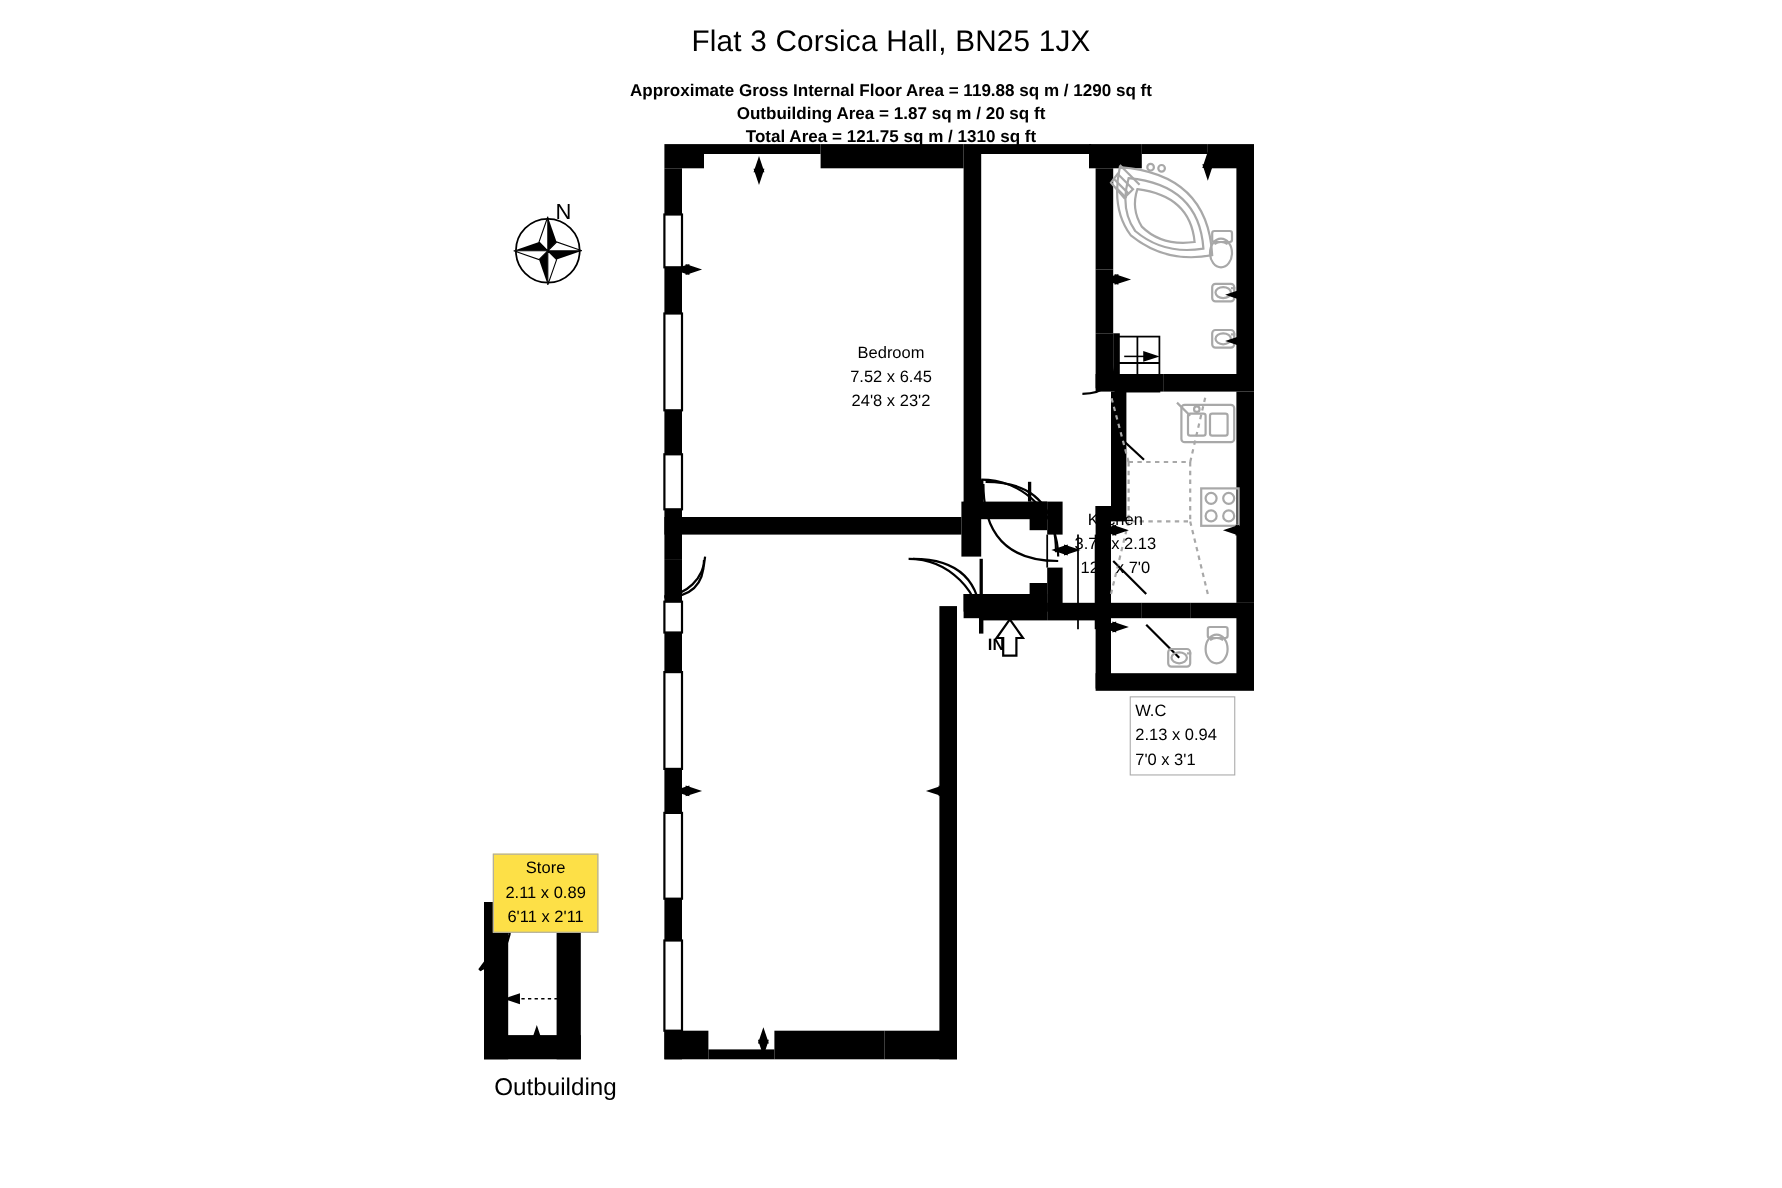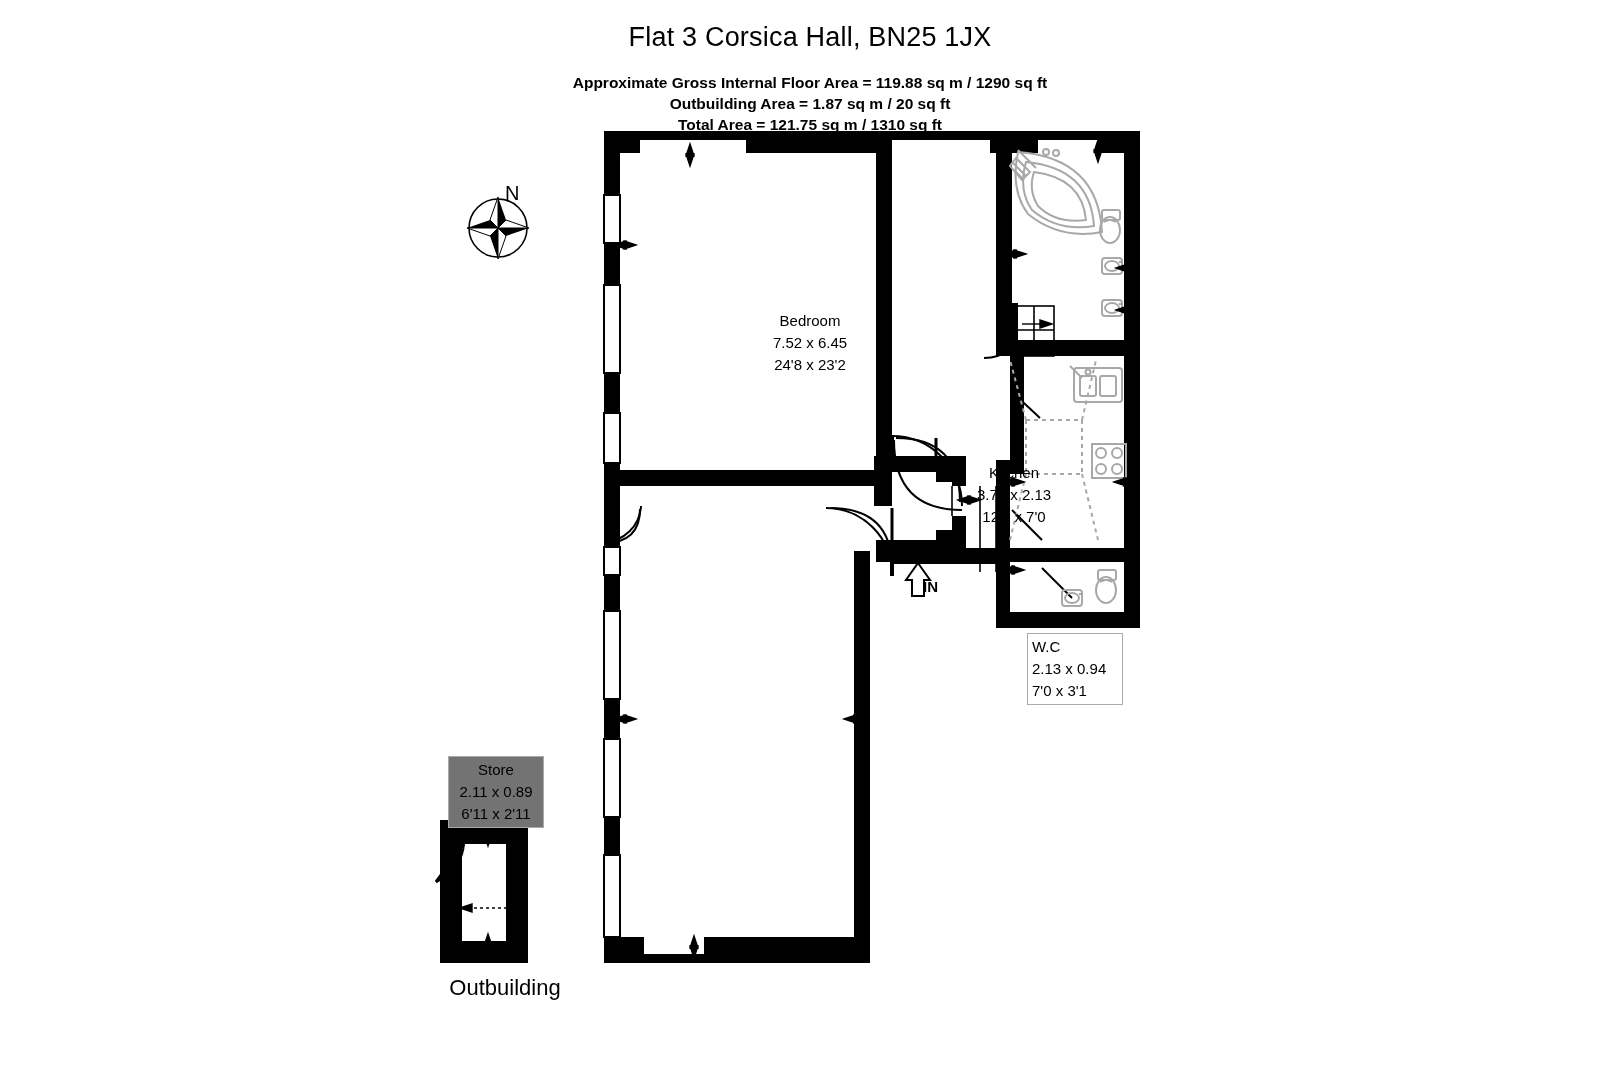--- a/index.html
+++ b/index.html
@@ -391,26 +391,26 @@
     <div>12'4 x 7'0</div>
   </div>
 
   <div style="position:absolute; left:1027px; top:633px; width:86px; text-align:left; font-size:15px; line-height:22px; border:1px solid #aaa; background:#fff; padding:2px 4px;">
     <div>W.C</div>
     <div>2.13 x 0.94</div>
     <div>7'0 x 3'1</div>
   </div>
 
 
-  <div style="position:absolute; left:448px; top:756px; width:86px; text-align:center; font-size:15px; line-height:22px; border:1px solid #aaa; background:#737373; padding:2px 4px;">
+  <div style="position:absolute; left:448px; top:776px; width:86px; text-align:center; font-size:15px; line-height:22px; border:1px solid #aaa; background:#fde047; padding:2px 4px;">
     <div>Store</div>
     <div>2.11 x 0.89</div>
     <div>6'11 x 2'11</div>
   </div>
 
   <div style="position:absolute; left:505px; top:182px; font-size:20px;">N</div>
 
-  <div style="position:absolute; left:898px; top:578px; width:40px; text-align:right; font-size:15px; font-weight:bold;">IN</div>
+  <div style="position:absolute; left:898px; top:578px; width:40px; text-align:left; font-size:15px; font-weight:bold;">IN</div>
 
   <div class="outbuilding-caption">Outbuilding</div>
 
 
 </div>
 
 </body></html>

